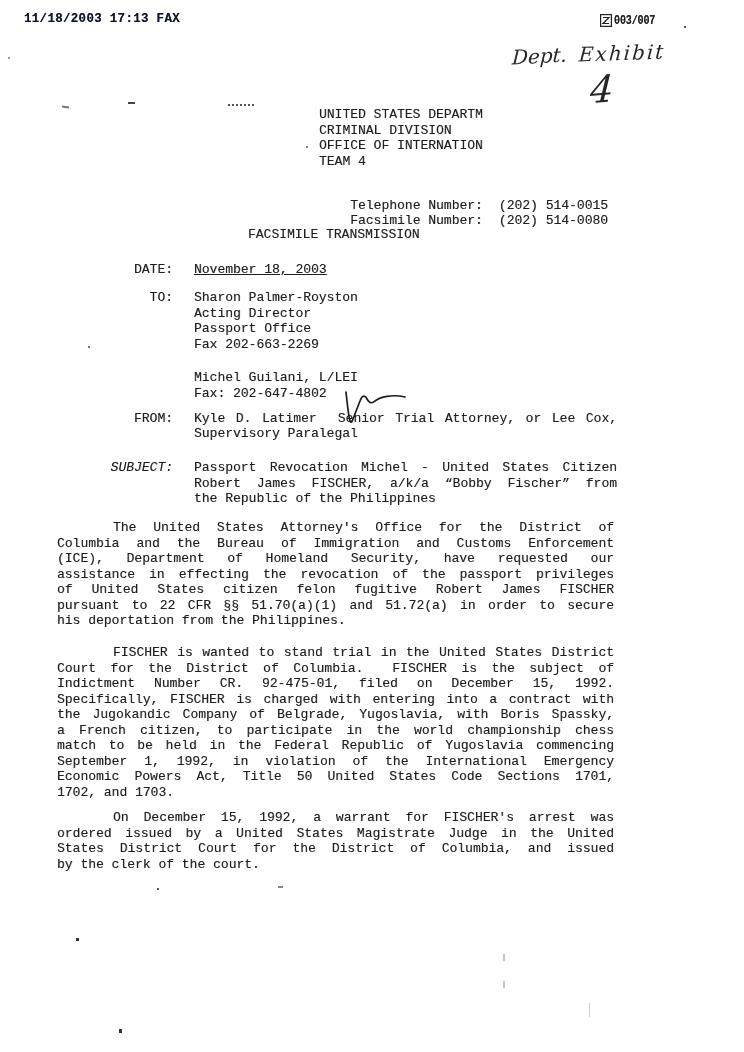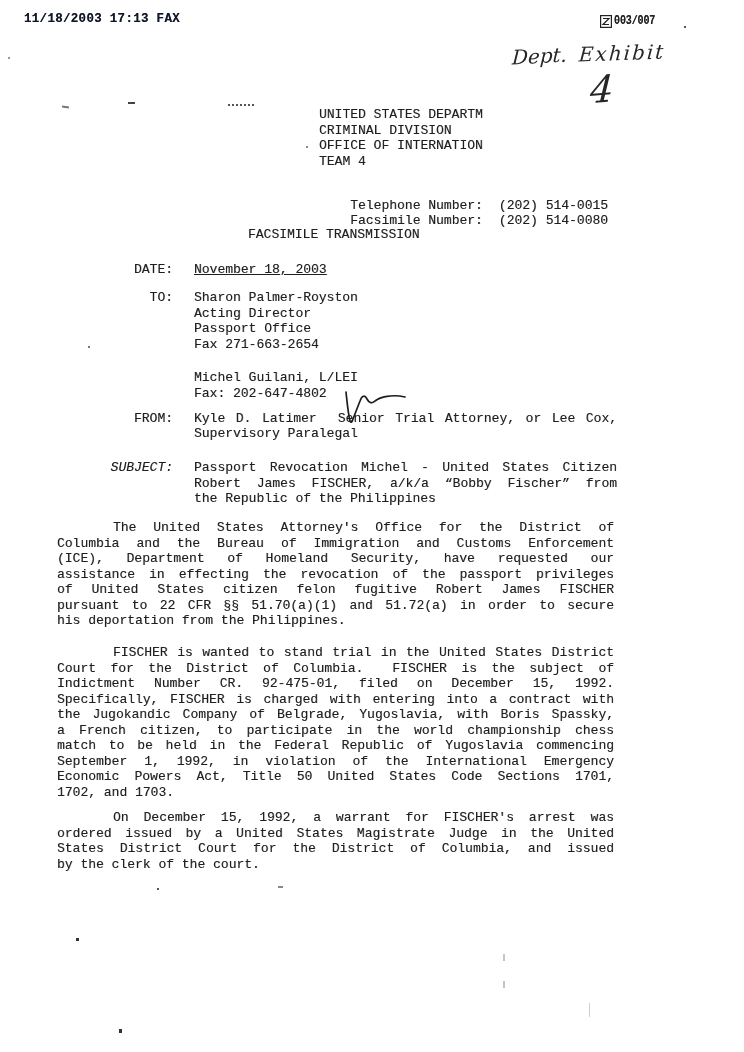--- a/index.html
+++ b/index.html
@@ -9,21 +9,21 @@
     font-family:"Liberation Mono","DejaVu Sans Mono",monospace;
     color:#1f1f1f;
   }
   .mono{font-family:"Liberation Mono","DejaVu Sans Mono",monospace;}
   .abs{position:absolute;}
   
   .fax-hdr-left{
     left:24px;top:12px;font-size:12.5px;font-weight:700;
     letter-spacing:0.3px;color:#0f172a;text-shadow:0 0 .5px rgba(0,0,0,.6);
   }
-  .fax-hdr-right{left:600px;top:14px;display:flex;align-items:flex-end;gap:2px;}
+  .fax-hdr-right{left:600px;top:14px;display:flex;align-items:flex-start;gap:2px;}
   .pgicon{display:inline-block;width:12px;height:13px;}
   .pgnum{font-size:12px;font-weight:700;color:#222;display:inline-block;
     transform:scaleX(.84);transform-origin:left center;letter-spacing:-.2px;
     text-shadow:0 0 .5px rgba(0,0,0,.6);}
   
   .hw{font-family:"DejaVu Serif","Liberation Serif",serif;font-style:italic;color:#262626;}
   .hw-dept{left:512px;top:44px;font-size:20px;transform:rotate(-3deg) skewX(-6deg);}
   .hw-exhibit{left:579px;top:41px;font-size:20px;letter-spacing:2px;transform:rotate(-2deg) skewX(-6deg);}
   .hw-exnum{left:590px;top:68px;font-size:37px;transform:rotate(-5deg) skewX(-8deg);}
   
@@ -91,21 +91,21 @@
 
   <div class="abs t doc-title">FACSIMILE TRANSMISSION</div>
 
   <div class="abs t lblcol lbl-date">DATE:</div>
   <div class="abs t lblcol lbl-to">TO:</div>
   <div class="abs t lblcol lbl-from">FROM:</div>
   <div class="abs t lblcol lbl-subject">SUBJECT:</div>
 
   <div class="abs t val-date">November 18, 2003</div>
 
-  <div class="abs t plain grp to1"><div class="tline">Sharon Palmer-Royston</div><div class="tline">Acting Director</div><div class="tline">Passport Office</div><div class="tline last">Fax 271-663-2654</div></div>
+  <div class="abs t plain grp to1"><div class="tline">Sharon Palmer-Royston</div><div class="tline">Acting Director</div><div class="tline">Passport Office</div><div class="tline last">Fax 202-663-2269</div></div>
   <div class="abs t plain grp to2"><div class="tline">Michel Guilani, L/LEI</div><div class="tline last">Fax: 202-647-4802</div></div>
 
   <div class="abs t grp fromgrp"><div class="tline">Kyle D. Latimer&nbsp;&nbsp;Senior Trial Attorney, or Lee Cox,</div><div class="tline last">Supervisory Paralegal</div></div>
 
   <div class="abs t grp subjgrp"><div class="tline">Passport Revocation Michel - United States Citizen</div><div class="tline">Robert James FISCHER, a/k/a “Bobby Fischer” from</div><div class="tline last">the Republic of the Philippines</div></div>
 
   <div class="abs chk">
     <svg width="80" height="38" viewBox="0 0 80 38">
       <path d="M12,3 C13,12 14,24 16,32 C17,34 18,33.5 19,30 L26,12 C28,6 31,6 33,10 C35,14 38,15 41,12 C46,8 58,5 71,8" fill="none" stroke="#1d1d1d" stroke-width="1.7" stroke-linecap="round" stroke-linejoin="round"></path>
     </svg>

